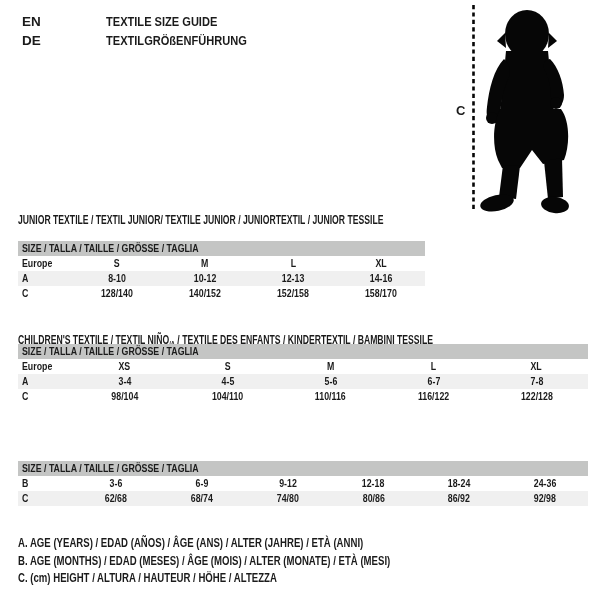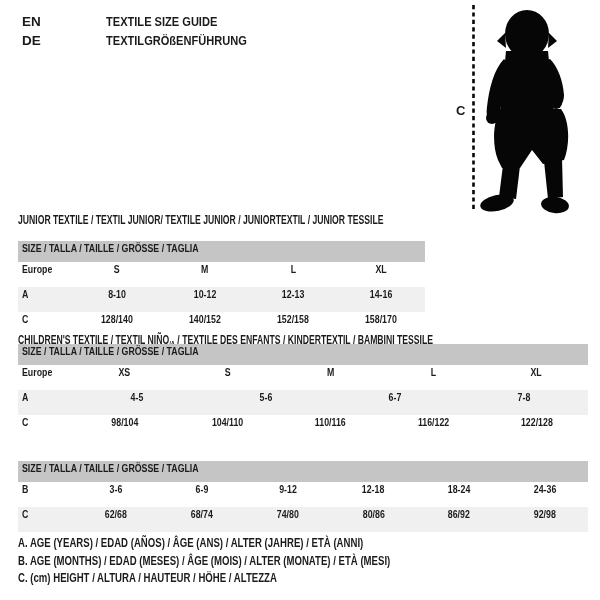--- a/index.html
+++ b/index.html
@@ -36,22 +36,22 @@
   .figure-svg{position:absolute;left:448px;top:3px;width:150px;height:212px;color:var(--silhouette);}
   .c-label{position:absolute;left:456px;top:104px;font-size:13px;line-height:14px;}
 
   
   .sec-title{position:absolute;left:18px;font-size:12px;line-height:13px;white-space:nowrap;}
   .sec-title-2l{line-height:16.5px;}
   sub{font-size:8px;vertical-align:baseline;position:relative;top:2px;}
 
   
   .table{position:absolute;left:18px;}
-  .thead{height:21px;line-height:15px;background:var(--table-header-bg);padding-left:4px;font-size:11px;}
-  .trow{display:flex;height:25px;line-height:15.5px;font-size:11px;justify-content:center;}
+  .thead{height:15px;line-height:15px;background:var(--table-header-bg);padding-left:4px;font-size:11px;}
+  .trow{display:flex;height:15px;line-height:15.5px;font-size:11px;justify-content:center;}
   .trow.alt{background:var(--table-alt-row-bg);}
   .lcell{width:55px;padding-left:4px;}
   .vcell{flex:1;text-align:center;}
 
   
   .footnotes{position:absolute;left:18px;top:535px;}
   .footnote{height:17.5px;line-height:17.5px;font-size:12px;}
 </style>
 </head>
 <body>
@@ -129,20 +129,21 @@
     <div class="trow">
       <span class="lcell"><span class="t left x80">Europe</span></span>
       <span class="vcell"><span class="t mid x80">XS</span></span>
       <span class="vcell"><span class="t mid x80">S</span></span>
       <span class="vcell"><span class="t mid x80">M</span></span>
       <span class="vcell"><span class="t mid x80">L</span></span>
       <span class="vcell"><span class="t mid x80">XL</span></span>
     </div>
     <div class="trow alt">
       <span class="lcell"><span class="t left x80">A</span></span>
+      <span class="vcell"><span class="t mid x80">3-4</span></span>
       <span class="vcell"><span class="t mid x80">4-5</span></span>
       <span class="vcell"><span class="t mid x80">5-6</span></span>
       <span class="vcell"><span class="t mid x80">6-7</span></span>
       <span class="vcell"><span class="t mid x80">7-8</span></span>
     </div>
     <div class="trow">
       <span class="lcell"><span class="t left x80">C</span></span>
       <span class="vcell"><span class="t mid x80">98/104</span></span>
       <span class="vcell"><span class="t mid x80">104/110</span></span>
       <span class="vcell"><span class="t mid x80">110/116</span></span>

